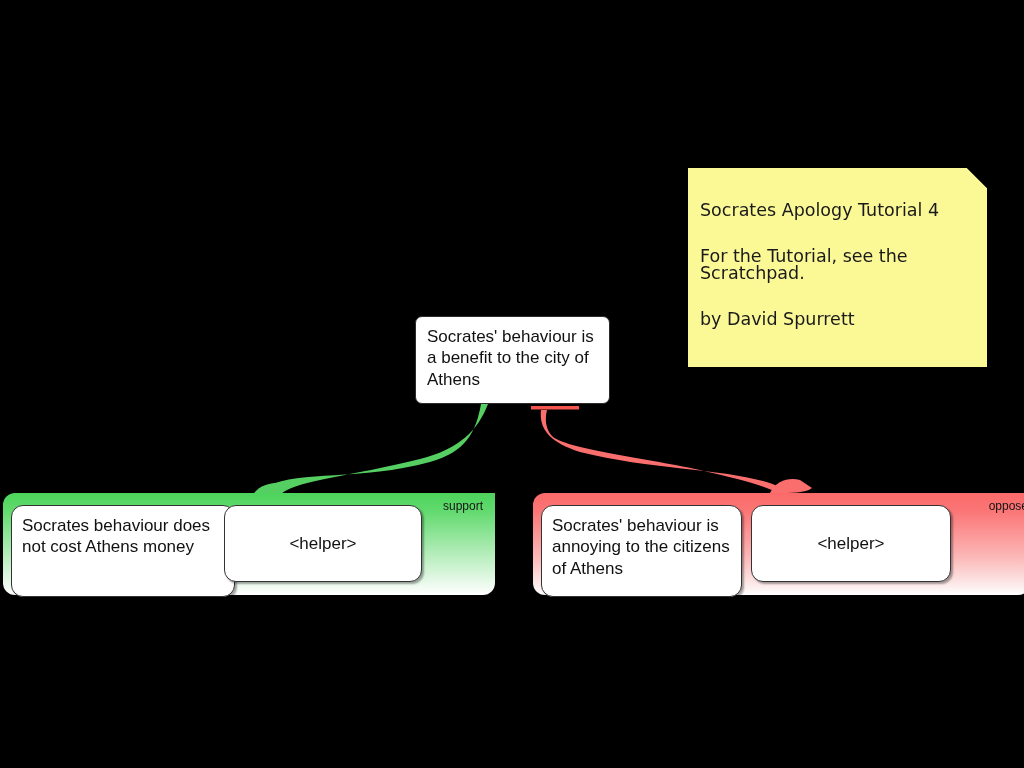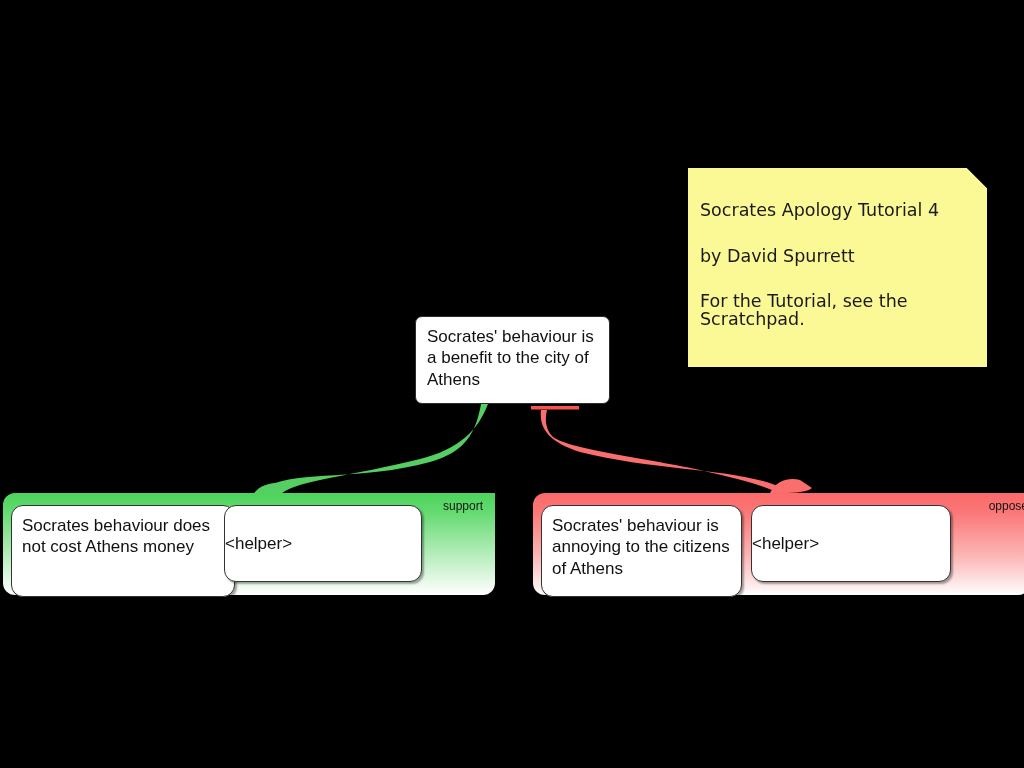--- a/index.html
+++ b/index.html
@@ -99,21 +99,21 @@
   }
   .card.reason{
     top:12px;left:8px;
     width:224px;height:92px;
     padding:9px 8px 0 10px;
   }
   .oppose .card.reason{width:201px;}
   .card.helper{
     top:12px;left:221px;
     width:198px;height:77px;
-    display:flex;align-items:center;justify-content:flex-start;
+    display:flex;align-items:center;justify-content:center;
   }
   .oppose .card.helper{left:218px;width:200px;}
   .card-text{display:block;}
 </style>
 </head>
 <body>
 
 <div id="stage">
 
   <svg id="connectors" viewBox="0 0 1024 768" width="1024" height="768" xmlns="http://www.w3.org/2000/svg">
@@ -145,23 +145,23 @@
              C 790 494, 770 486, 700 470
              C 640 457, 566 449, 552 436
              C 545 428, 545 418, 547 410
              Z" fill="#fb6e6e"></path>
     <path d="M 770 493 C 776 480, 790 477, 800 480 L 812 488 C 806 493, 790 493, 778 493 Z" fill="#fb6e6e"></path>
   </svg>
 
   <div class="sticky">
     <div class="sticky-body">
       <p class="sticky-line">Socrates Apology Tutorial 4</p>
-      <p class="sticky-line">by David Spurrett</p>
       <p class="sticky-line">For the Tutorial, see the
 Scratchpad.</p>
+      <p class="sticky-line">by David Spurrett</p>
     </div>
     <div class="sticky-fold"></div>
     <div class="sticky-fold-edge"></div>
   </div>
 
   <div class="claim">
     <span class="card-text">Socrates' behaviour is a benefit to the city of Athens</span>
   </div>
 
   <div class="group support">

